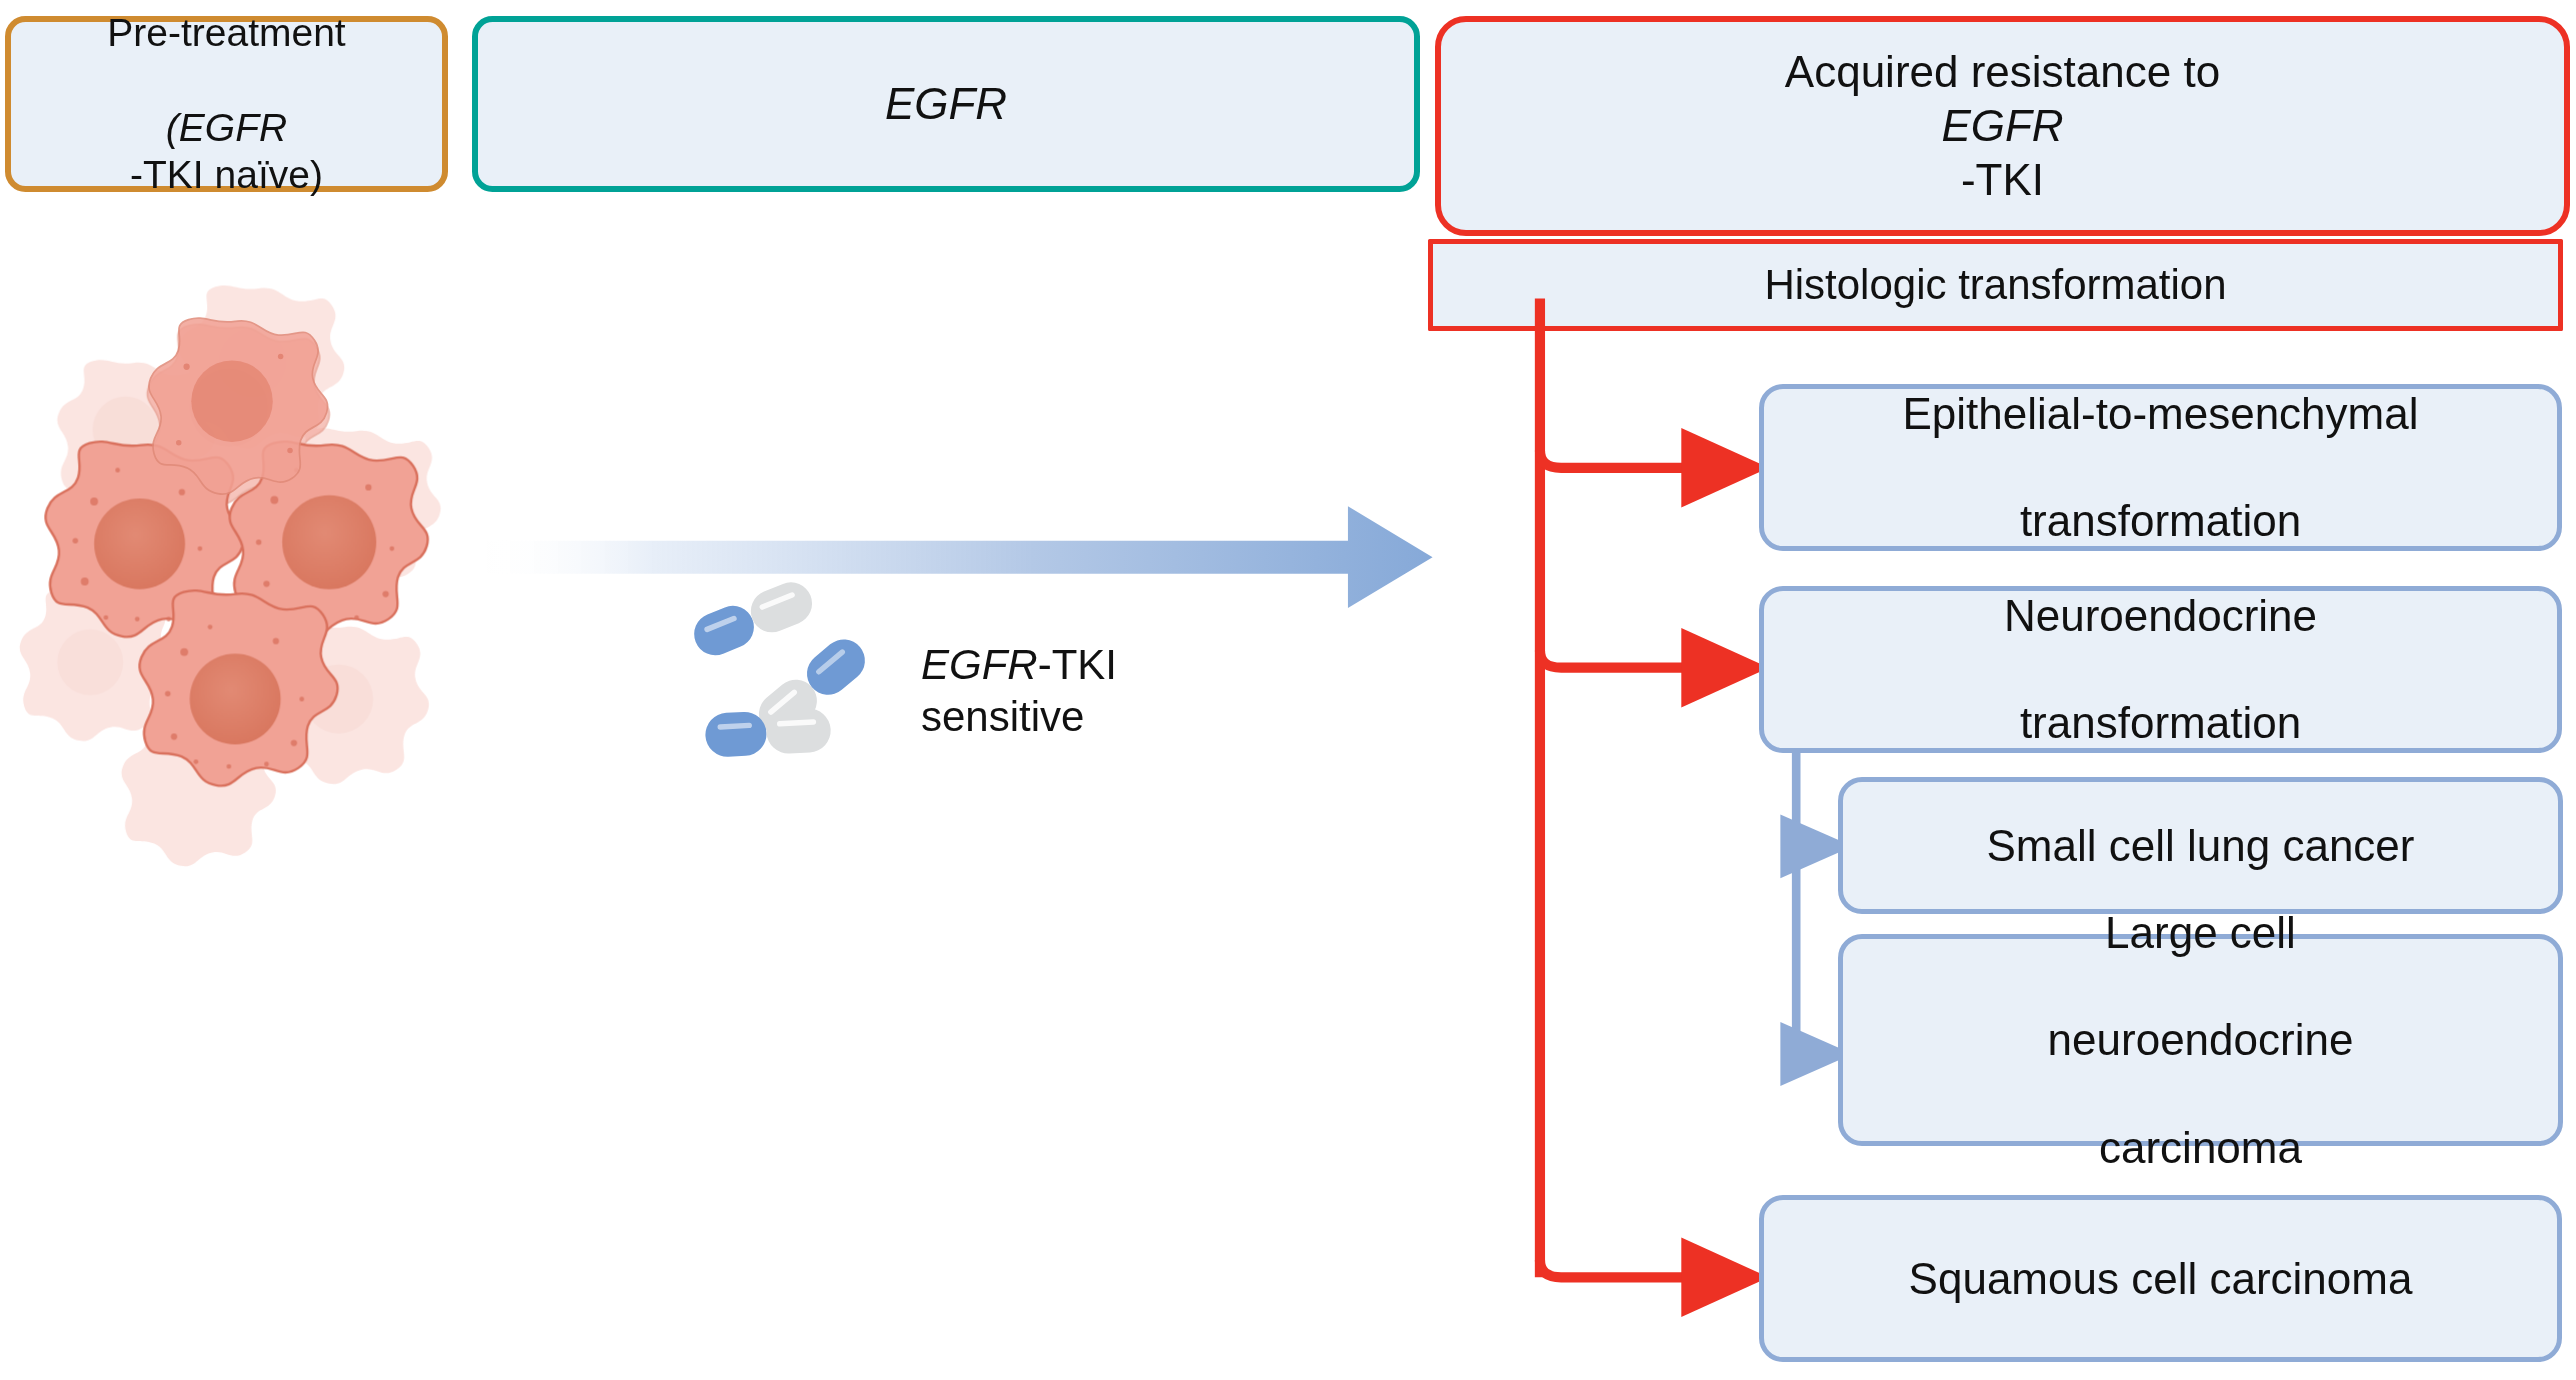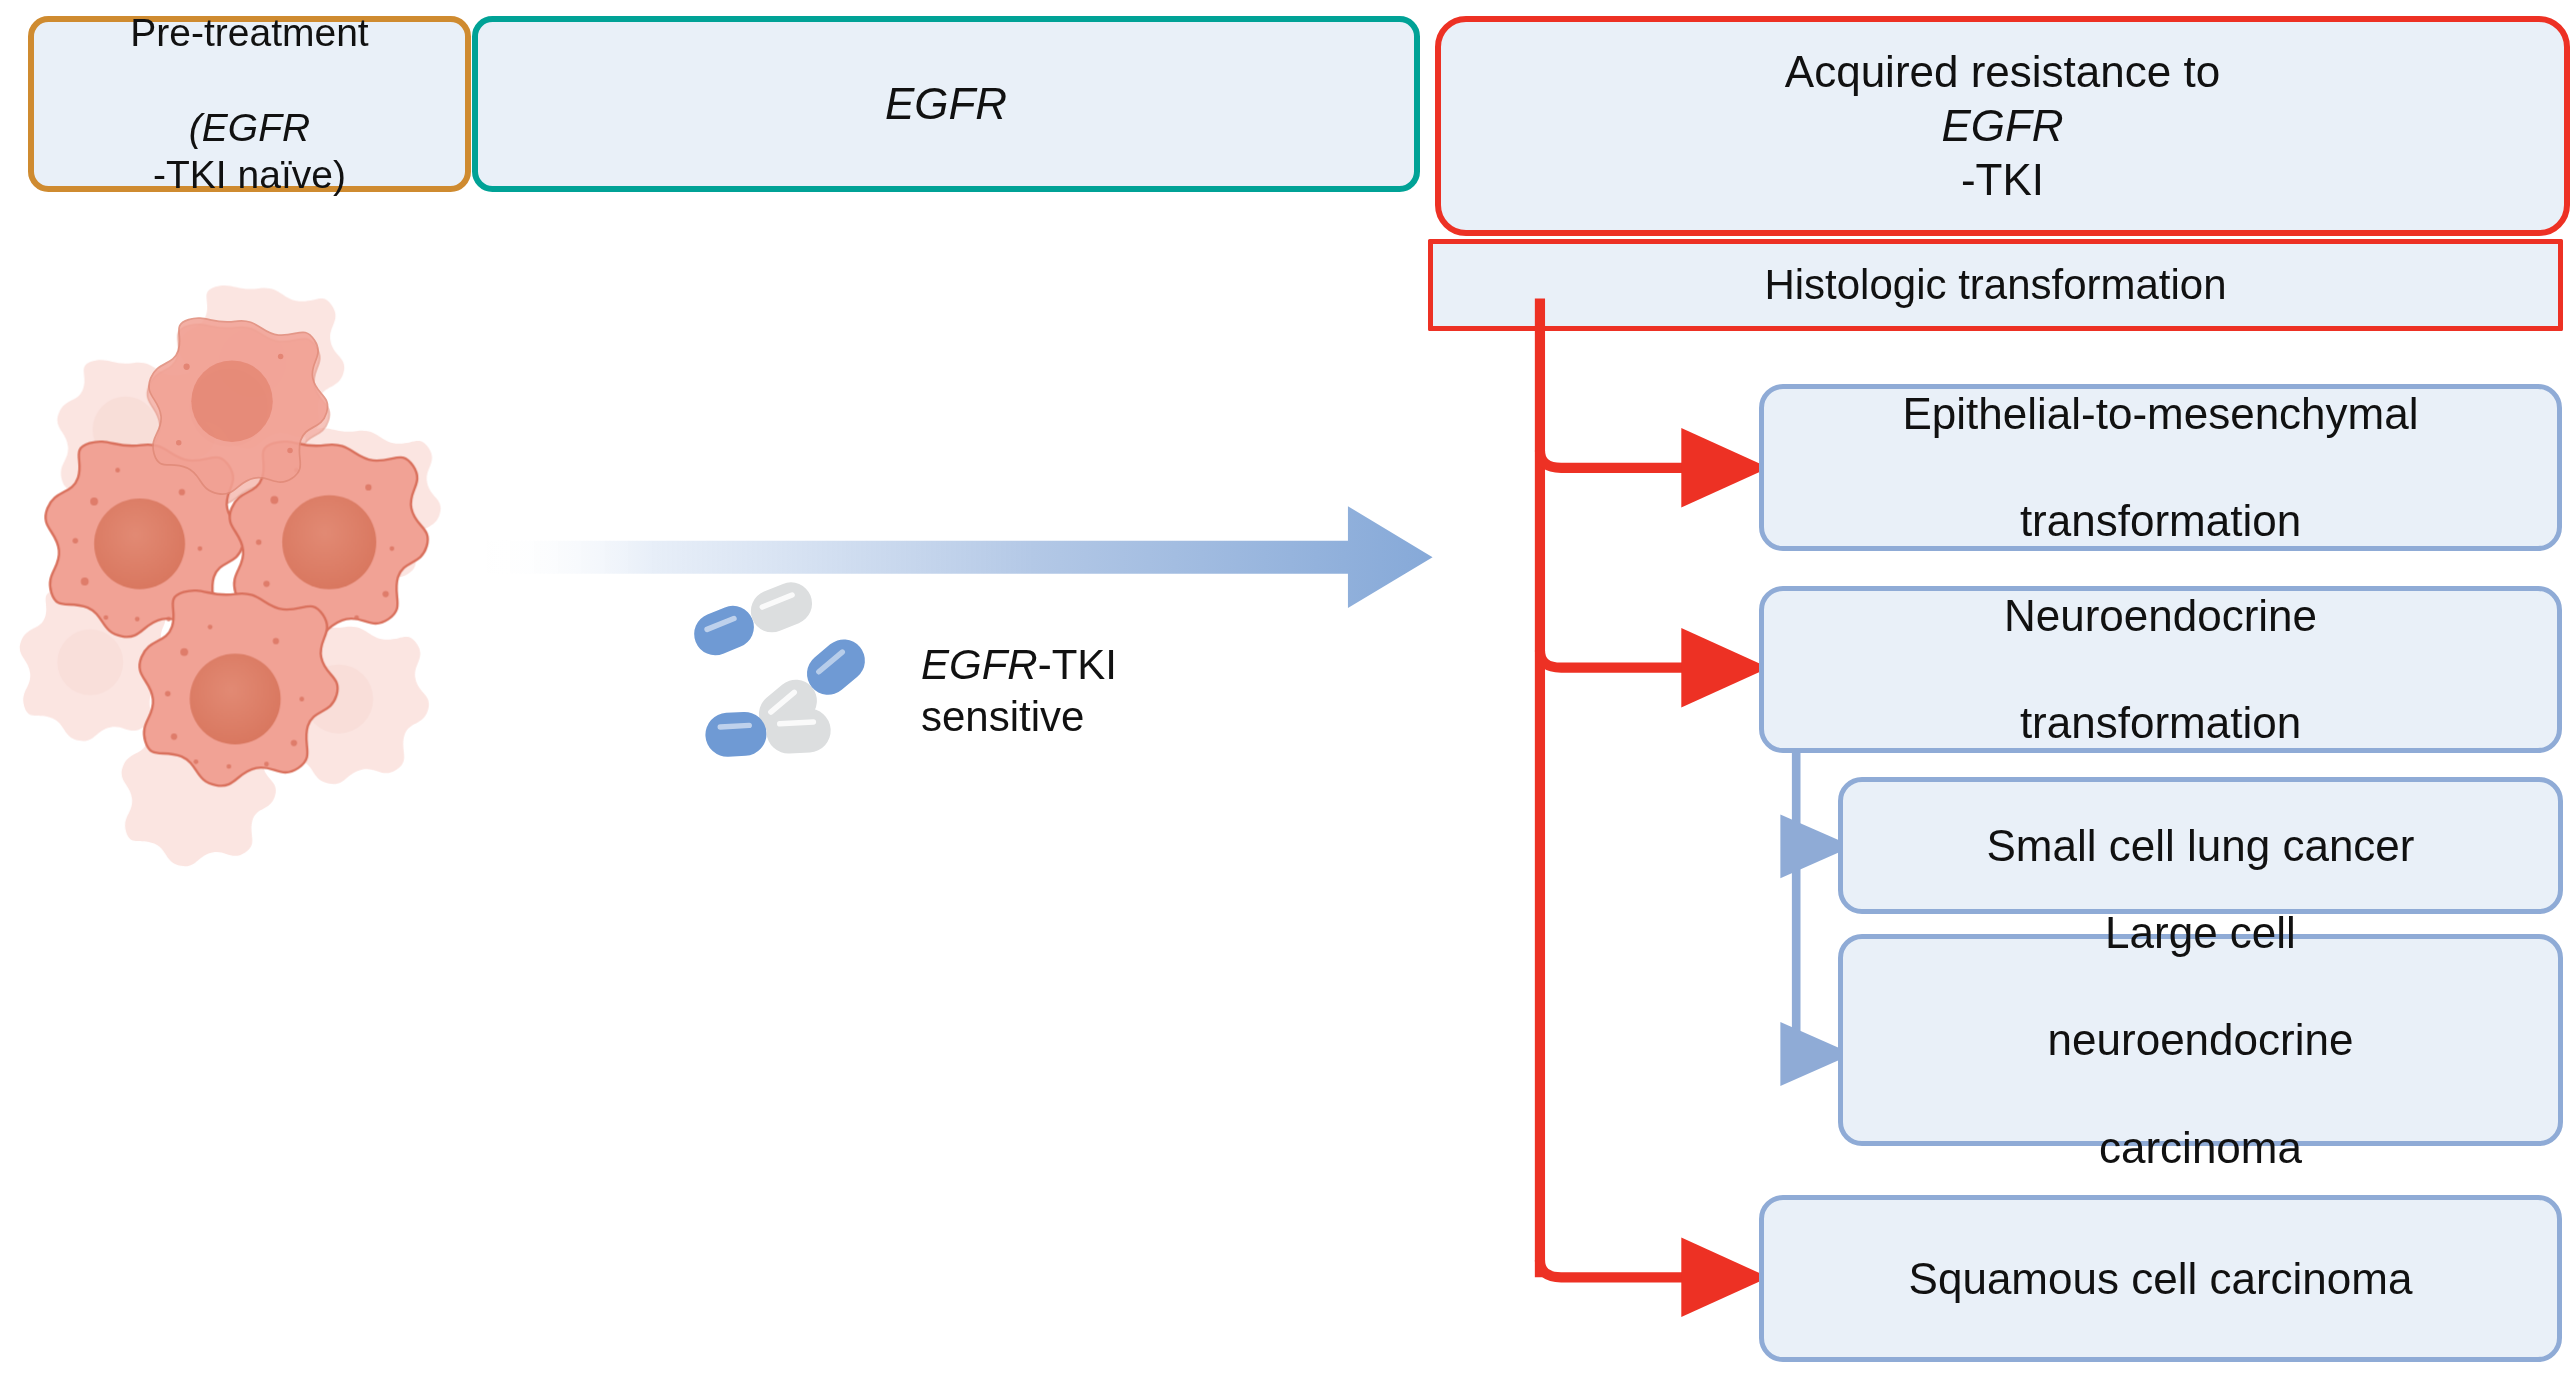--- a/index.html
+++ b/index.html
@@ -21,21 +21,21 @@
   em{font-style:italic;}
 
   svg.layer{position:absolute;left:0;top:0;width:2576px;height:1380px;overflow:visible;
             pointer-events:none;}
 </style>
 </head>
 <body>
 
 <div id="stage">
 
-  <div class="box b-orange t50" style="left:28px;top:15.7px;width:443px;height:176px;">
+  <div class="box b-orange t50" style="left:5px;top:15.7px;width:443px;height:176px;">
     <span>
       <span>Pre-treatment</span><br>
       <em>(EGFR</em><span>-TKI naïve)</span>
     </span>
   </div>
 
   <div class="box b-teal t56" style="left:472px;top:15.7px;width:948px;height:176px;">
     <span>
       <em>EGFR</em>
     </span>

